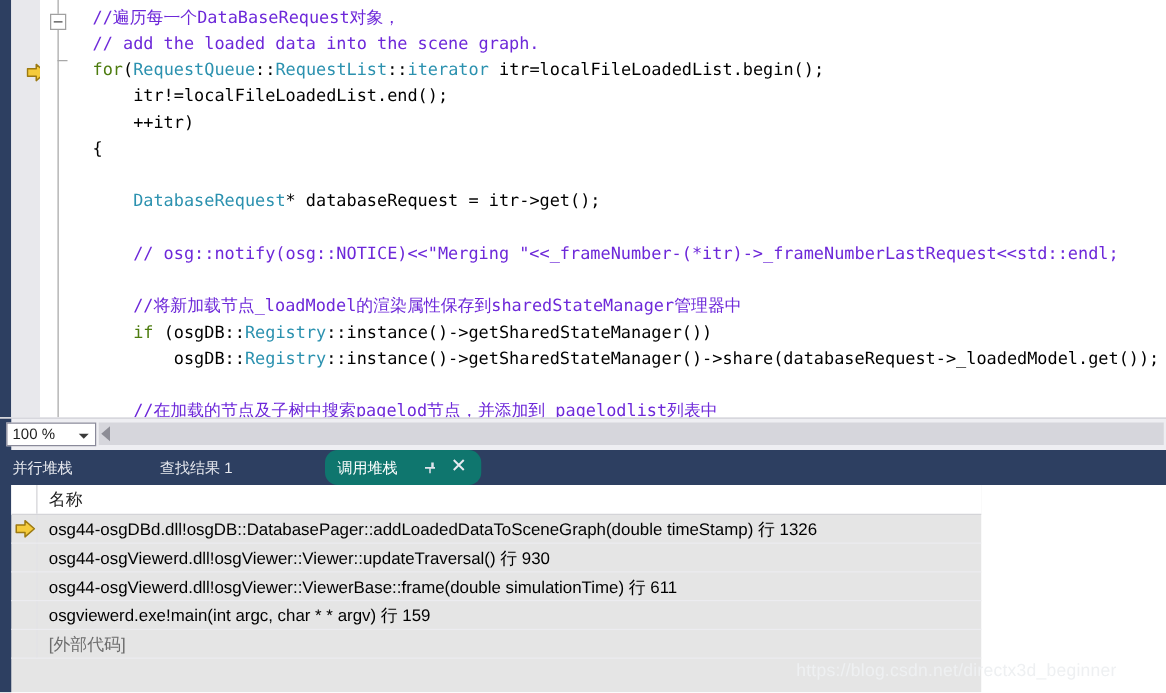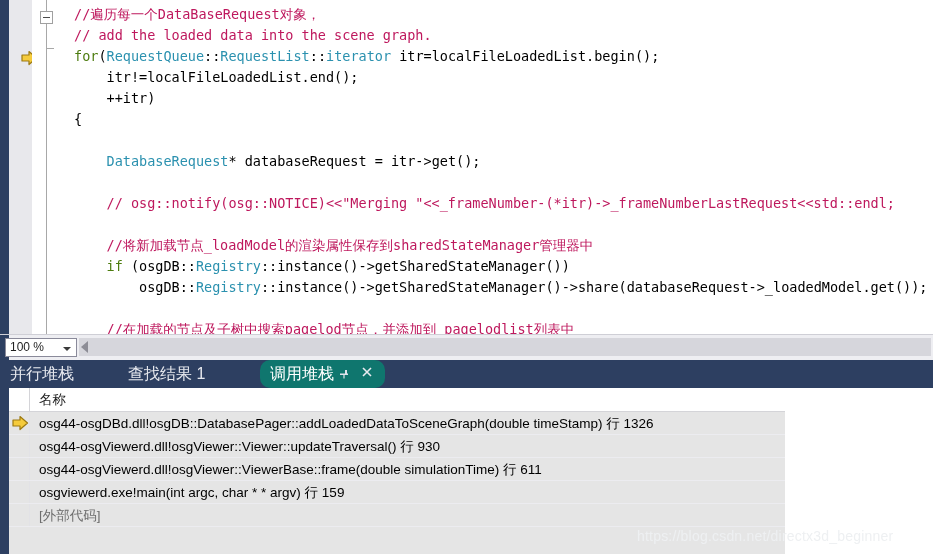--- a/index.html
+++ b/index.html
@@ -82,21 +82,21 @@
     right: 0;
     height: 334px;
     font-family: "DejaVu Sans Mono", monospace;
     font-size: 13.5px;
     line-height: 21px;
     color: #000000;
     white-space: pre;
     padding-top: 4px;
   }
   .code-line { height: 21px; }
-  .cm  { color: #be185d; }           
+  .cm  { color: #6d28d9; }           
   .kw  { color: #4d7c0f; }           
   .ty  { color: #2b91af; }      
 
   
   .hscroll-row {
     position: absolute;
     left: 0; top: 334px;
     width: 933px; height: 26px;
     background: #eeeef2;
     border-top: 1px solid #cfcfd6;
@@ -148,21 +148,21 @@
   .tool-tabs {
     position: absolute;
     left: 0; top: 360px;
     width: 933px; height: 28px;
     background: #2d3f61;
   }
   .tool-tab {
     position: absolute;
     top: 0;
     height: 28px;
-    font-size: 16px;
+    font-size: 12px;
     color: #ffffff;
     line-height: 28px;
     white-space: nowrap;
   }
   .tool-tab.inactive { color: #e6e8ee; }
   .tool-tab.active {
     background: #0f766e;
     color: #ffffff;
     border-radius: 10px;
   }

